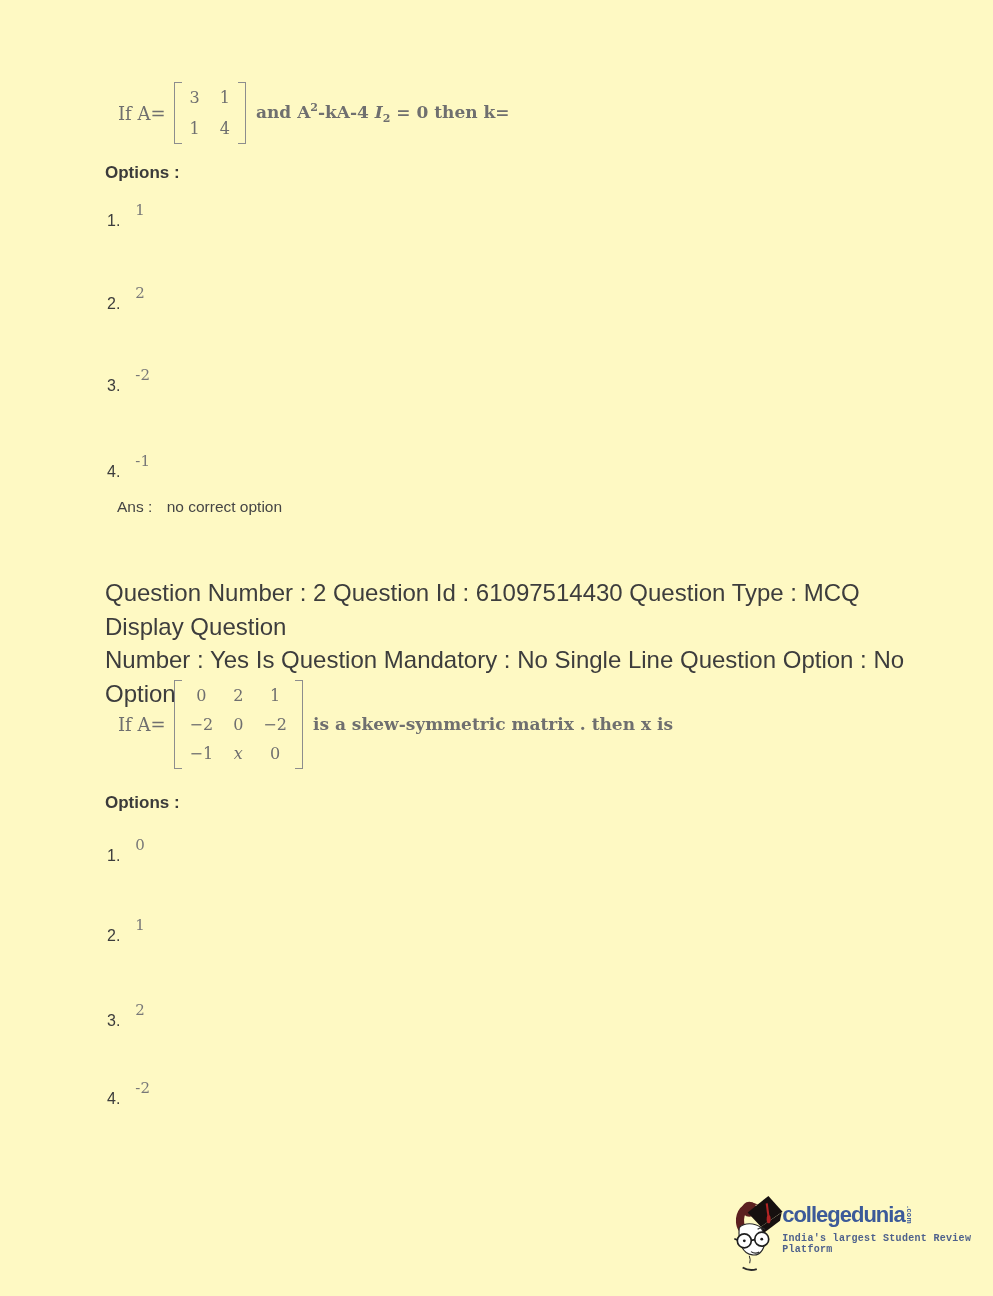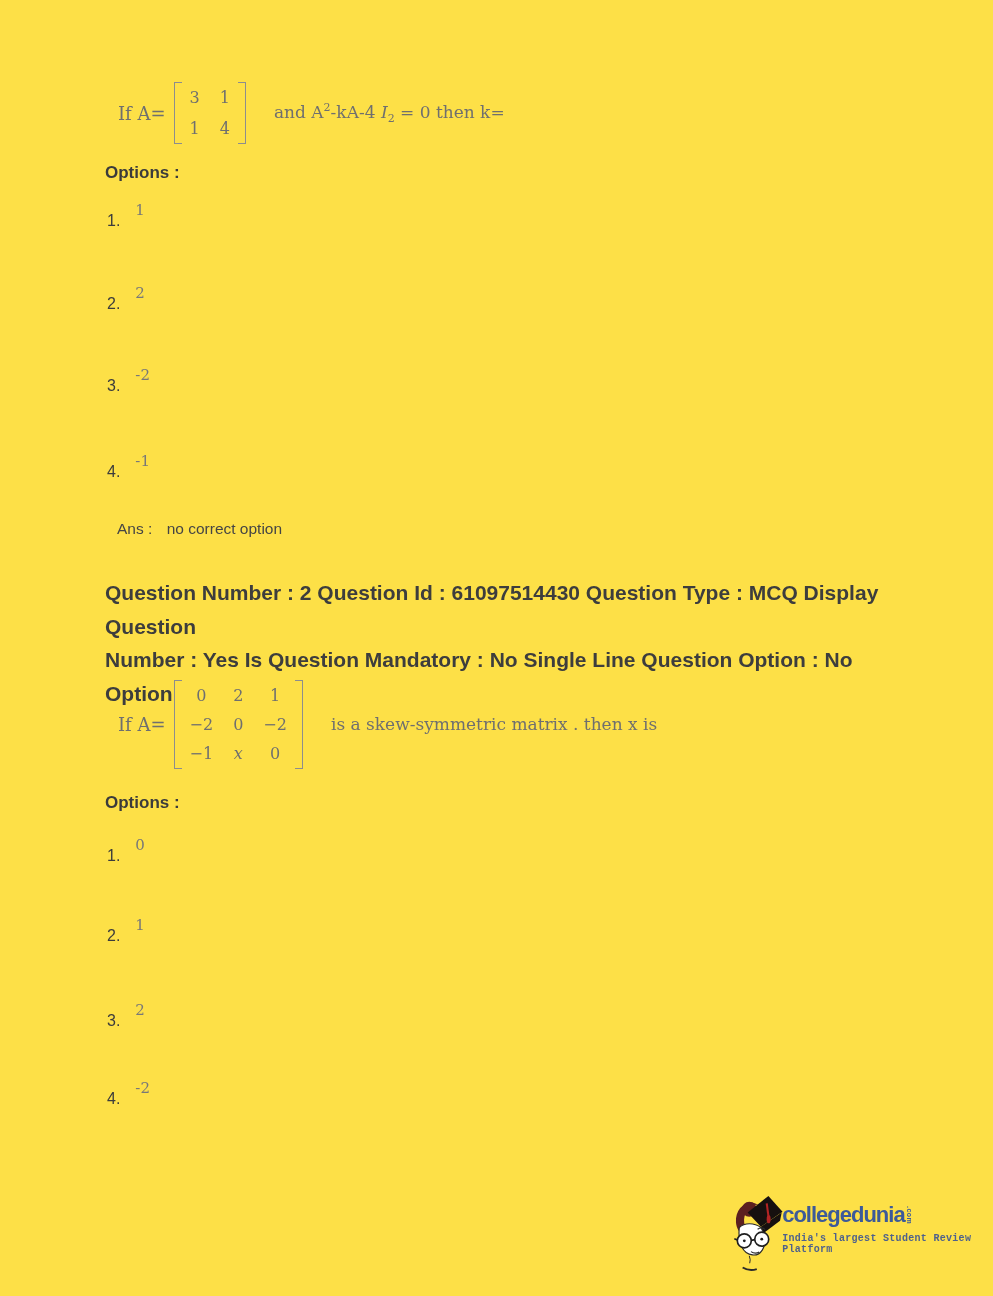--- a/index.html
+++ b/index.html
@@ -1,47 +1,47 @@
 <!DOCTYPE html>
 <html><head>
 <meta charset="utf-8">
 <style>
   html,body { margin:0; padding:0; background:#ffffff; }
   .page {
     position:relative;
     width:993px; height:1296px;
-    background:#fde047;
+    background:#fef9c3;
     font-family:"Liberation Sans", sans-serif;
     overflow:hidden;
   }
   
   .math { font-family:"DejaVu Serif", serif; color:#6f6f6f; }
   .stem { position:absolute; display:flex; align-items:center; }
   .stem .prefix { font-size:18px; margin-right:8px; }
-  .stem .suffix { font-size:17px; margin-left:28px; white-space:pre; }
+  .stem .suffix { font-size:17px; margin-left:10px; white-space:pre;font-weight:bold; }
   sup { font-size:11px; vertical-align:super; }
   sub { font-size:11px; vertical-align:sub; }
   .ital { font-style:italic; }
   .matrix { display:inline-flex; align-items:stretch; }
   .brk { width:7px; }
   .brk.l { border-left:1.5px solid #8d8d8d; border-top:1.5px solid #8d8d8d; border-bottom:1.5px solid #8d8d8d; }
   .brk.r { border-right:1.5px solid #8d8d8d; border-top:1.5px solid #8d8d8d; border-bottom:1.5px solid #8d8d8d; }
   .cells { display:grid; padding:6px 8px; align-content:center; justify-items:center;
            font-family:"DejaVu Serif", serif; font-size:16px; color:#6f6f6f; }
   .cells.c2 { grid-template-columns:auto auto; column-gap:20px; row-gap:12px; }
   .cells.c3 { grid-template-columns:auto auto auto; column-gap:20px; row-gap:10px; }
   
   .options-label { position:absolute; font-weight:bold; font-size:17px; color:#3b3b3b; }
   .opt { position:absolute; display:flex; align-items:flex-start; }
   .opt .num { font-size:16px; color:#3c3c3c; padding-top:11px; }
   .opt .val { margin-left:15px; font-family:"DejaVu Serif", serif; font-size:15px; color:#787878; }
   
   .ans { position:absolute; font-size:15.5px; color:#454545; }
   .ans .ans-label { margin-right:10px; }
-  .meta-header { position:absolute; font-weight:bold; font-size:21px; color:#3d3d3d; line-height:33.5px; width:800px; }
+  .meta-header { position:absolute; font-weight:normal; font-size:24px; color:#3d3d3d; line-height:33.5px; width:800px; }
   
   .logo { position:absolute; left:731px; top:1186px; display:flex; }
   .mascot { width:62px; height:98px; }
   .logo-text { margin-left:-2px; padding-top:14px; }
   .brand-row { display:flex; align-items:flex-start; }
   .brand { font-size:22px; font-weight:bold; letter-spacing:-1px; line-height:30px; }
   .tld { writing-mode:vertical-rl; font-size:7px; font-weight:bold; margin-top:6px; margin-left:1px; letter-spacing:0.5px; }
   .tagline { font-size:10px; font-weight:bold; margin-top:3px; letter-spacing:0.3px;font-family:Liberation Mono, monospace; }
 </style>
 </head>
@@ -76,21 +76,21 @@
   </div>
   <div class="opt" style="left:107px; top:366px;">
     <span class="num">3.</span>
     <span class="val">-2</span>
   </div>
   <div class="opt" style="left:107px; top:452px;">
     <span class="num">4.</span>
     <span class="val">-1</span>
   </div>
 
-  <div class="ans" style="left:117px; top:520px;">
+  <div class="ans" style="left:117px; top:498px;">
     <span class="ans-label">Ans :</span>
     <span>no correct option</span>
   </div>
 
   <div class="meta-header" style="left:105px; top:576px;">
     <div>Question Number : 2 Question Id : 61097514430 Question Type : MCQ Display Question</div>
     <div>Number : Yes Is Question Mandatory : No Single Line Question Option : No Option</div>
   </div>
 
   <div class="stem math" style="left:118px; top:678px; height:92px;">

